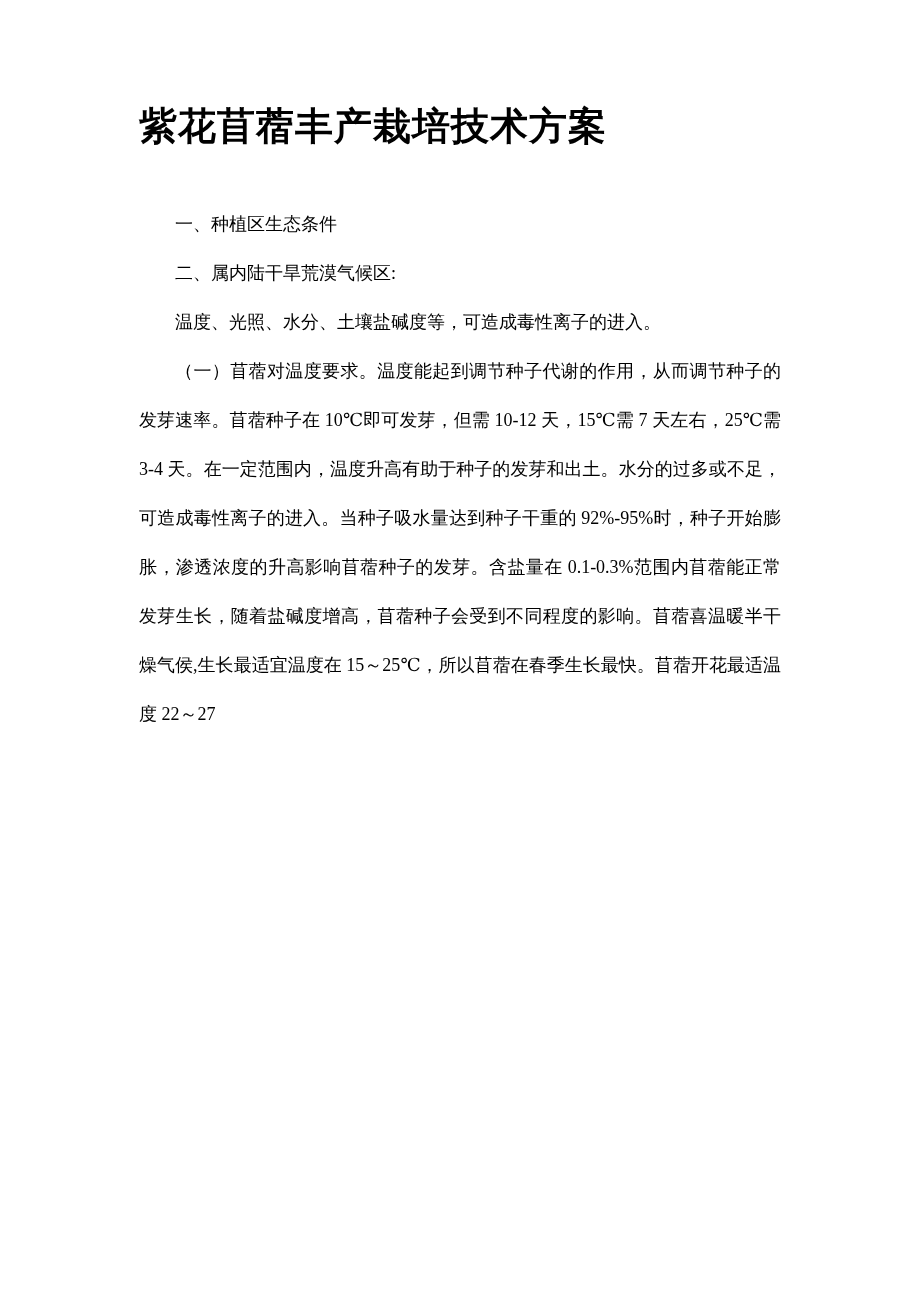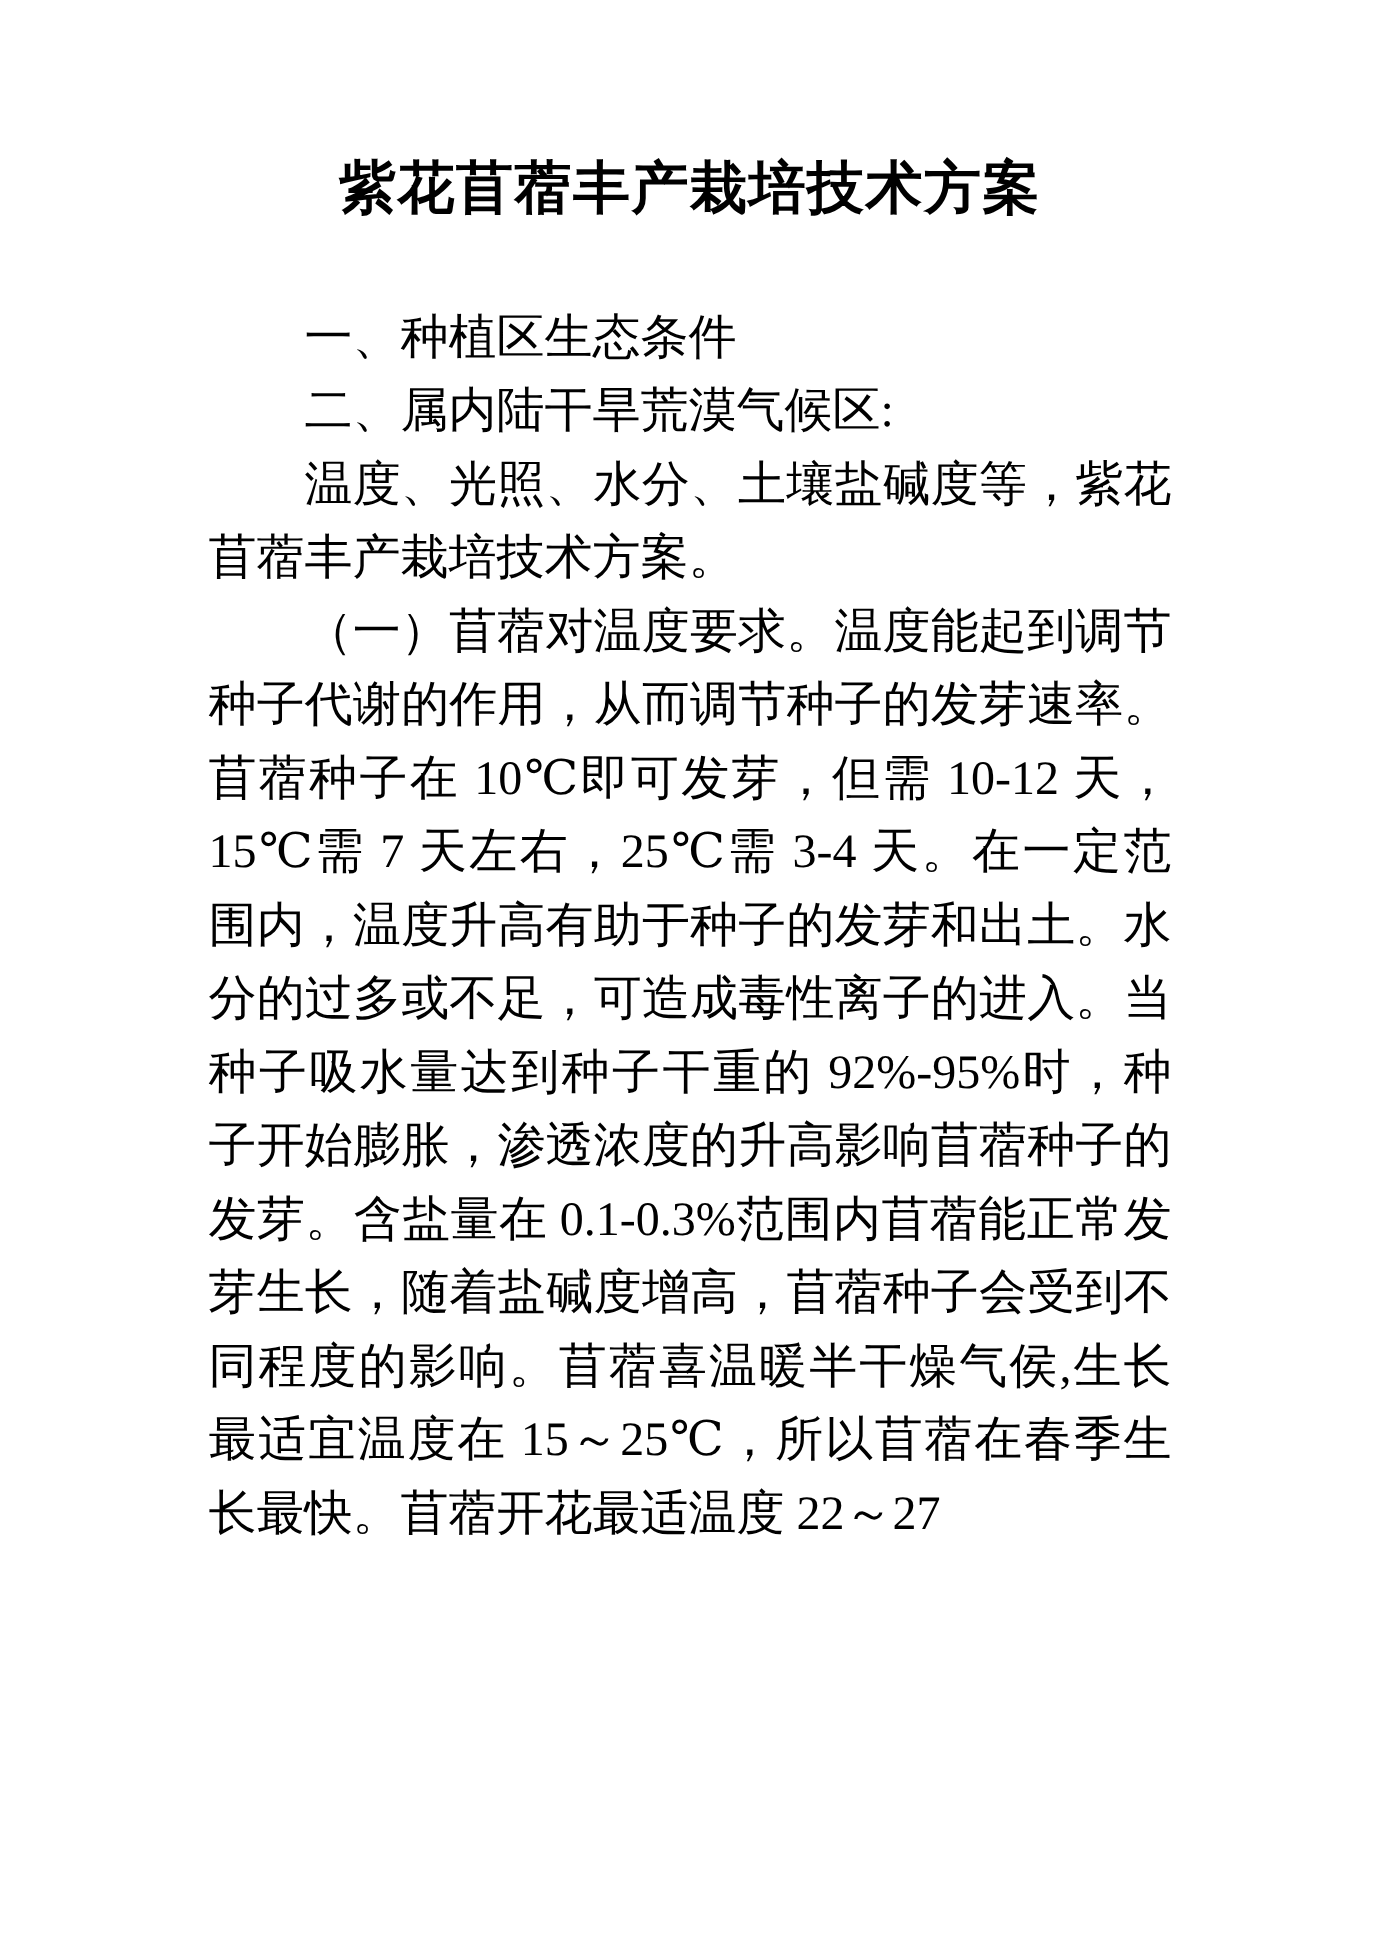--- a/index.html
+++ b/index.html
@@ -17,40 +17,40 @@
     padding: 98px 139px 0 139px;
     color: #000000;
     font-family: "Liberation Serif", "DejaVu Serif", serif;
     overflow: hidden;
   }
   .doc-title {
     margin: 0;
     font-size: 38px;
     font-weight: 700;
     line-height: 56px;
-    text-align: center;
+    text-align: left;
     letter-spacing: 1px;
     white-space: nowrap;
   }
   .doc-body {
     margin-top: 46px;
-    font-size: 32px;
+    font-size: 18px;
     line-height: 49px;
     text-align: justify;
   }
   .doc-paragraph {
     margin: 0;
     padding: 0;
     text-indent: 2em;
   }
 </style>
 </head>
 <body>
 
 <div class="page">
   <h1 class="doc-title">紫花苜蓿丰产栽培技术方案</h1>
   <div class="doc-body">
       <p class="doc-paragraph">一、种植区生态条件</p>
       <p class="doc-paragraph">二、属内陆干旱荒漠气候区:</p>
-      <p class="doc-paragraph">温度、光照、水分、土壤盐碱度等，紫花苜蓿丰产栽培技术方案。</p>
+      <p class="doc-paragraph">温度、光照、水分、土壤盐碱度等，可造成毒性离子的进入。</p>
       <p class="doc-paragraph">（一）苜蓿对温度要求。温度能起到调节种子代谢的作用，从而调节种子的发芽速率。苜蓿种子在 10℃即可发芽，但需 10-12 天，15℃需 7 天左右，25℃需 3-4 天。在一定范围内，温度升高有助于种子的发芽和出土。水分的过多或不足，可造成毒性离子的进入。当种子吸水量达到种子干重的 92%-95%时，种子开始膨胀，渗透浓度的升高影响苜蓿种子的发芽。含盐量在 0.1-0.3%范围内苜蓿能正常发芽生长，随着盐碱度增高，苜蓿种子会受到不同程度的影响。苜蓿喜温暖半干燥气侯,生长最适宜温度在 15～25℃，所以苜蓿在春季生长最快。苜蓿开花最适温度 22～27</p>
     </div>
 </div>
 
 </body></html>

